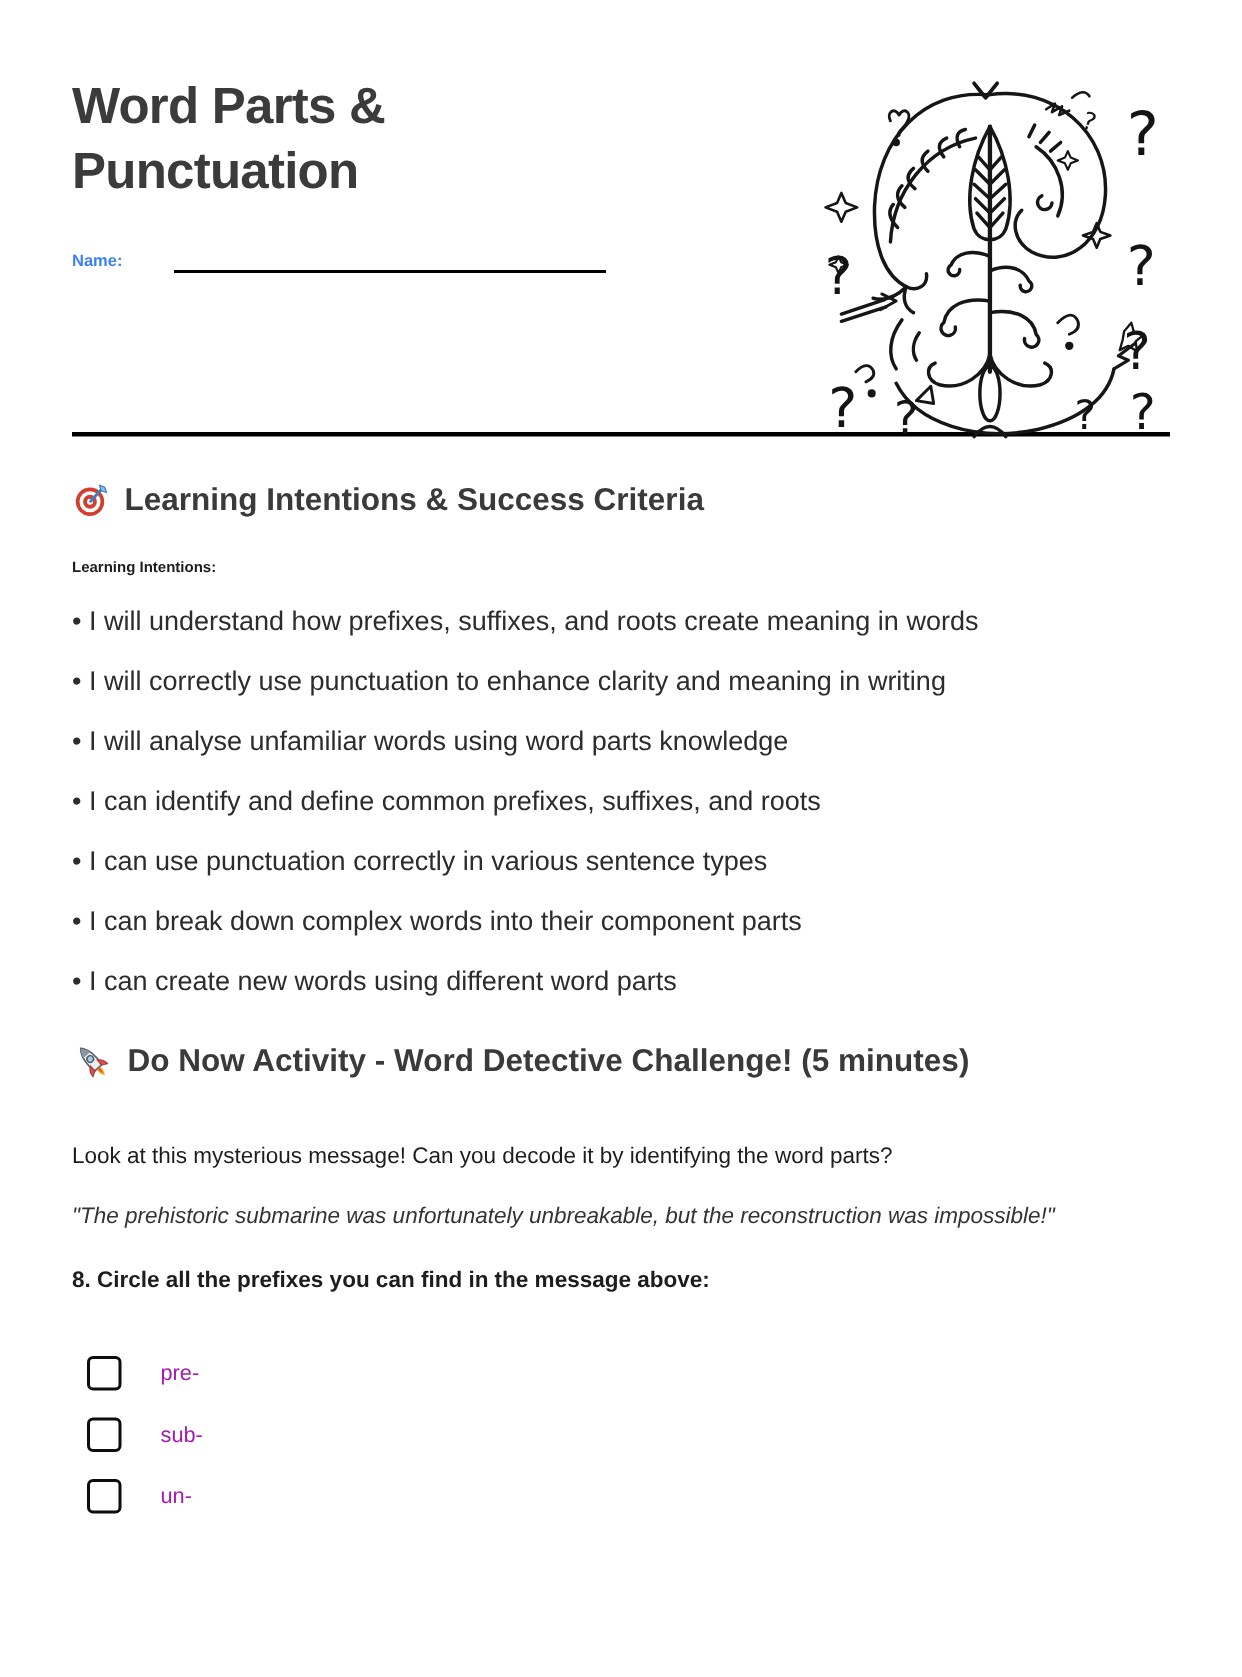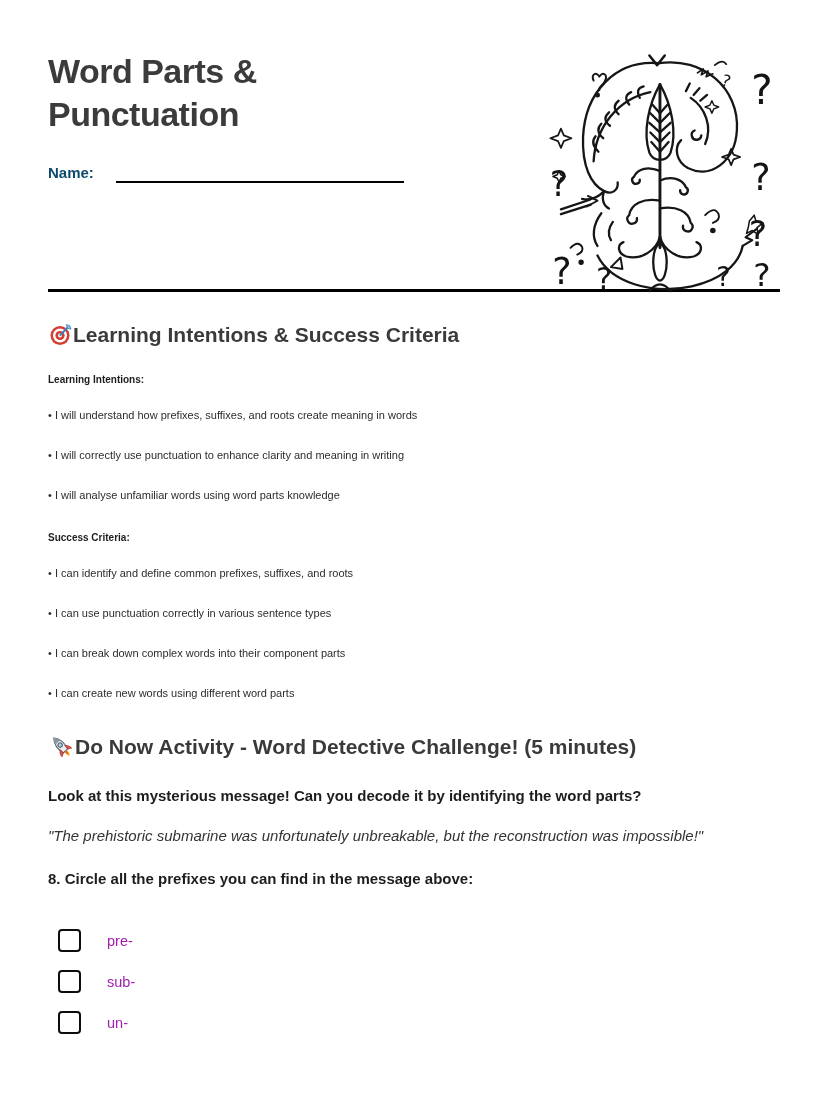--- a/index.html
+++ b/index.html
@@ -13,40 +13,40 @@
   .page { position: relative; width: 828px; height: 788px; padding: 50px 48px 0 48px; }
 
   .doc-title {
     width: 330px;
     font-size: 34px; line-height: 43px; font-weight: 700;
     color: #3b3b3b; letter-spacing: -0.5px;
   }
 
   .fields { margin-top: 28px; width: 356px; }
   .field-row { display: flex; align-items: flex-end; margin-top: 24px; }
-  .field-label { font-size: 15px; font-weight: 700; color: #0c4a6e; padding-bottom: 2px; width: 52px; }
+  .field-label { font-size: 11px; font-weight: 700; color: #3b82f6; padding-bottom: 2px; width: 52px; }
   .field-line { flex: 1; margin-left: 16px; border-bottom: 2px solid #000; height: 18px; }
 
   .illustration { position: absolute; top: 40px; right: 44px; width: 250px; height: 258px; }
 
   .divider { border: none; border-top: 3px solid #000; margin-top: 106px; }
 
   .section-heading {
-    display: flex; align-items: center; gap: 0;
+    display: flex; align-items: center; gap: 10px;
     margin-top: 30px;
     font-size: 21px; font-weight: 700; color: #3a3a3a;
   }
   .section-heading .h-icon { display: inline-flex; flex: 0 0 auto; }
 
   .bold-label { margin-top: 27px; font-size: 10px; font-weight: 700; color: #1d1d1d; }
 
   ul.plain { list-style: none; }
-  ul.plain li { margin-top: 21px; font-size: 11px; line-height: 19px; color: #2c2c2c; }
-
-  .prompt { margin-top: 27px; font-size: 15px; font-weight: 700; color: #1d1d1d; }
+  ul.plain li { margin-top: 21px; font-size: 18px; line-height: 19px; color: #2c2c2c; }
+
+  .prompt { margin-top: 41px; font-size: 15px; font-weight: 400; color: #1d1d1d; }
   .quote { margin-top: 23px; font-size: 15px; font-style: italic; color: #333; }
   .question { margin-top: 26px; font-size: 15px; font-weight: 700; color: #1d1d1d; }
 
   .options { margin-top: 42px; }
   .option-row { display: flex; align-items: center; margin-bottom: 18px; height: 23px; }
   .checkbox {
     width: 23px; height: 23px; flex: 0 0 auto;
     border: 2.5px solid #0d0d0d; border-radius: 4px; background: #fff;
     margin-left: 10px;
   }
@@ -163,21 +163,20 @@
     <span>Learning Intentions &amp; Success Criteria</span>
   </div>
 
   <p class="bold-label">Learning Intentions:</p>
   <ul class="plain">
     <li>• I will understand how prefixes, suffixes, and roots create meaning in words</li>
     <li>• I will correctly use punctuation to enhance clarity and meaning in writing</li>
     <li>• I will analyse unfamiliar words using word parts knowledge</li>
   </ul>
 
-  <p class="bold-label">Success Criteria:</p>
   <ul class="plain">
     <li>• I can identify and define common prefixes, suffixes, and roots</li>
     <li>• I can use punctuation correctly in various sentence types</li>
     <li>• I can break down complex words into their component parts</li>
     <li>• I can create new words using different word parts</li>
   </ul>
 
   <div class="section-heading">
     <span class="h-icon">
       <svg width="27" height="27" viewBox="0 0 27 27">

